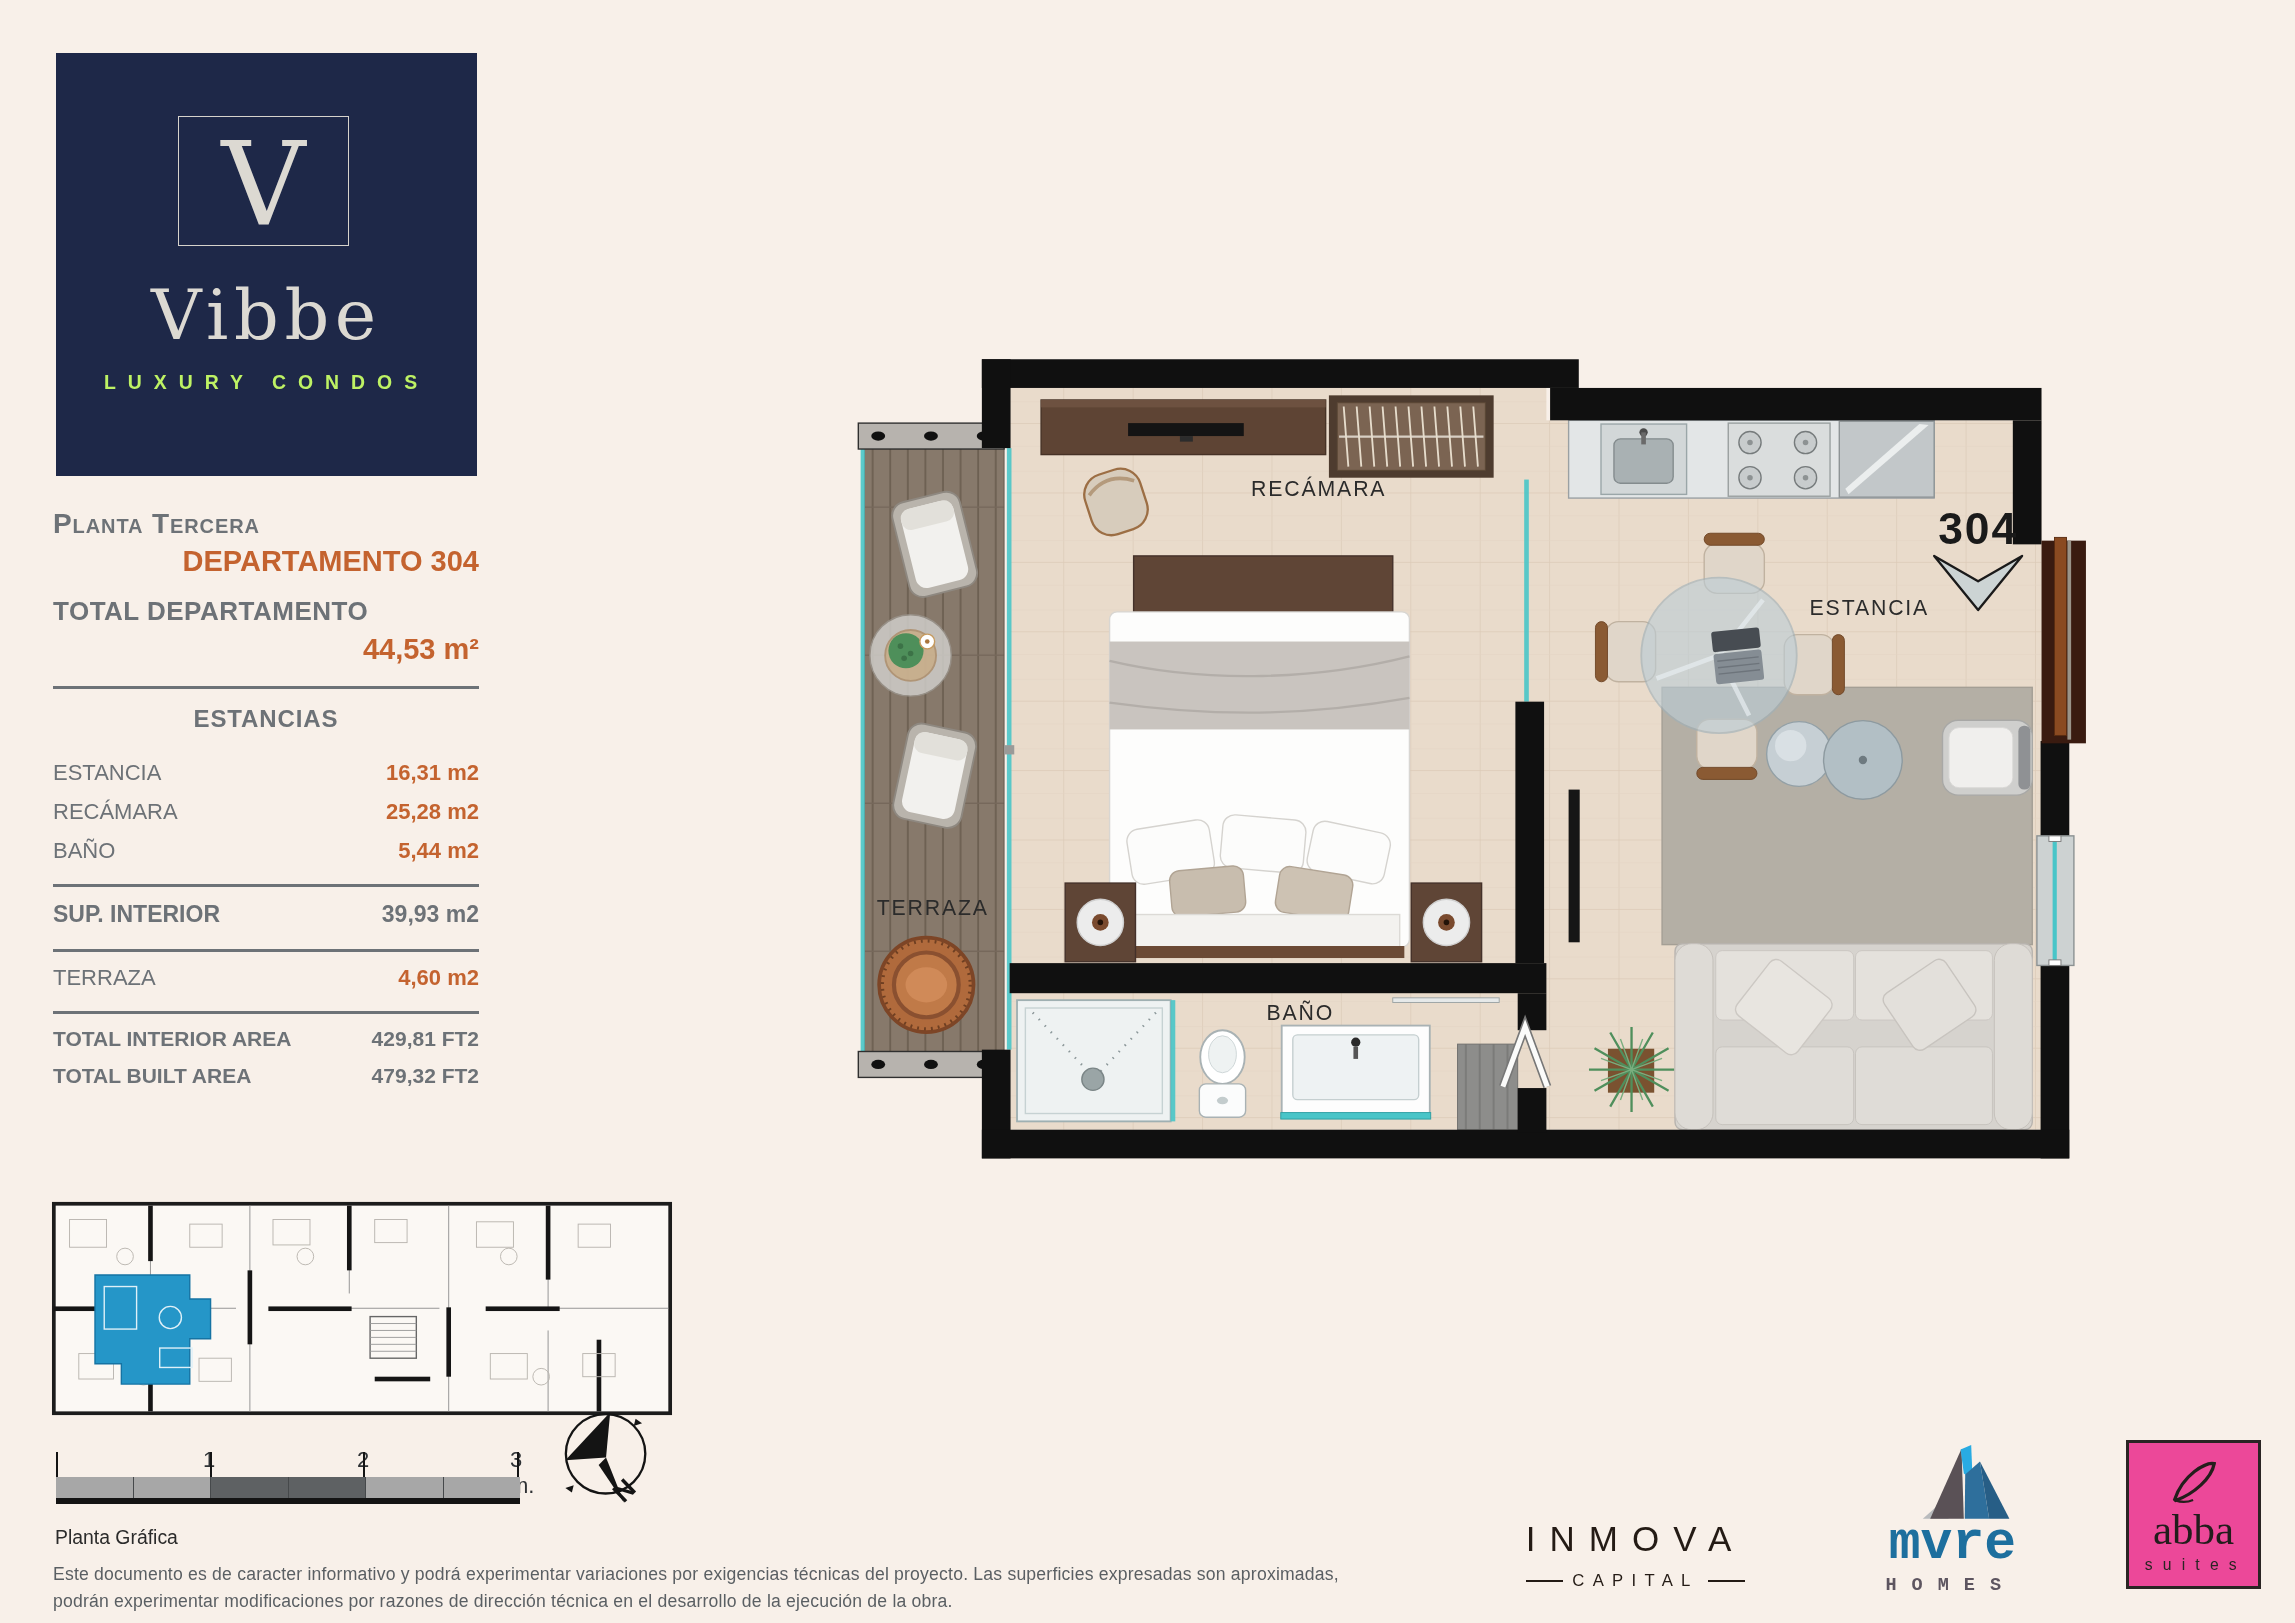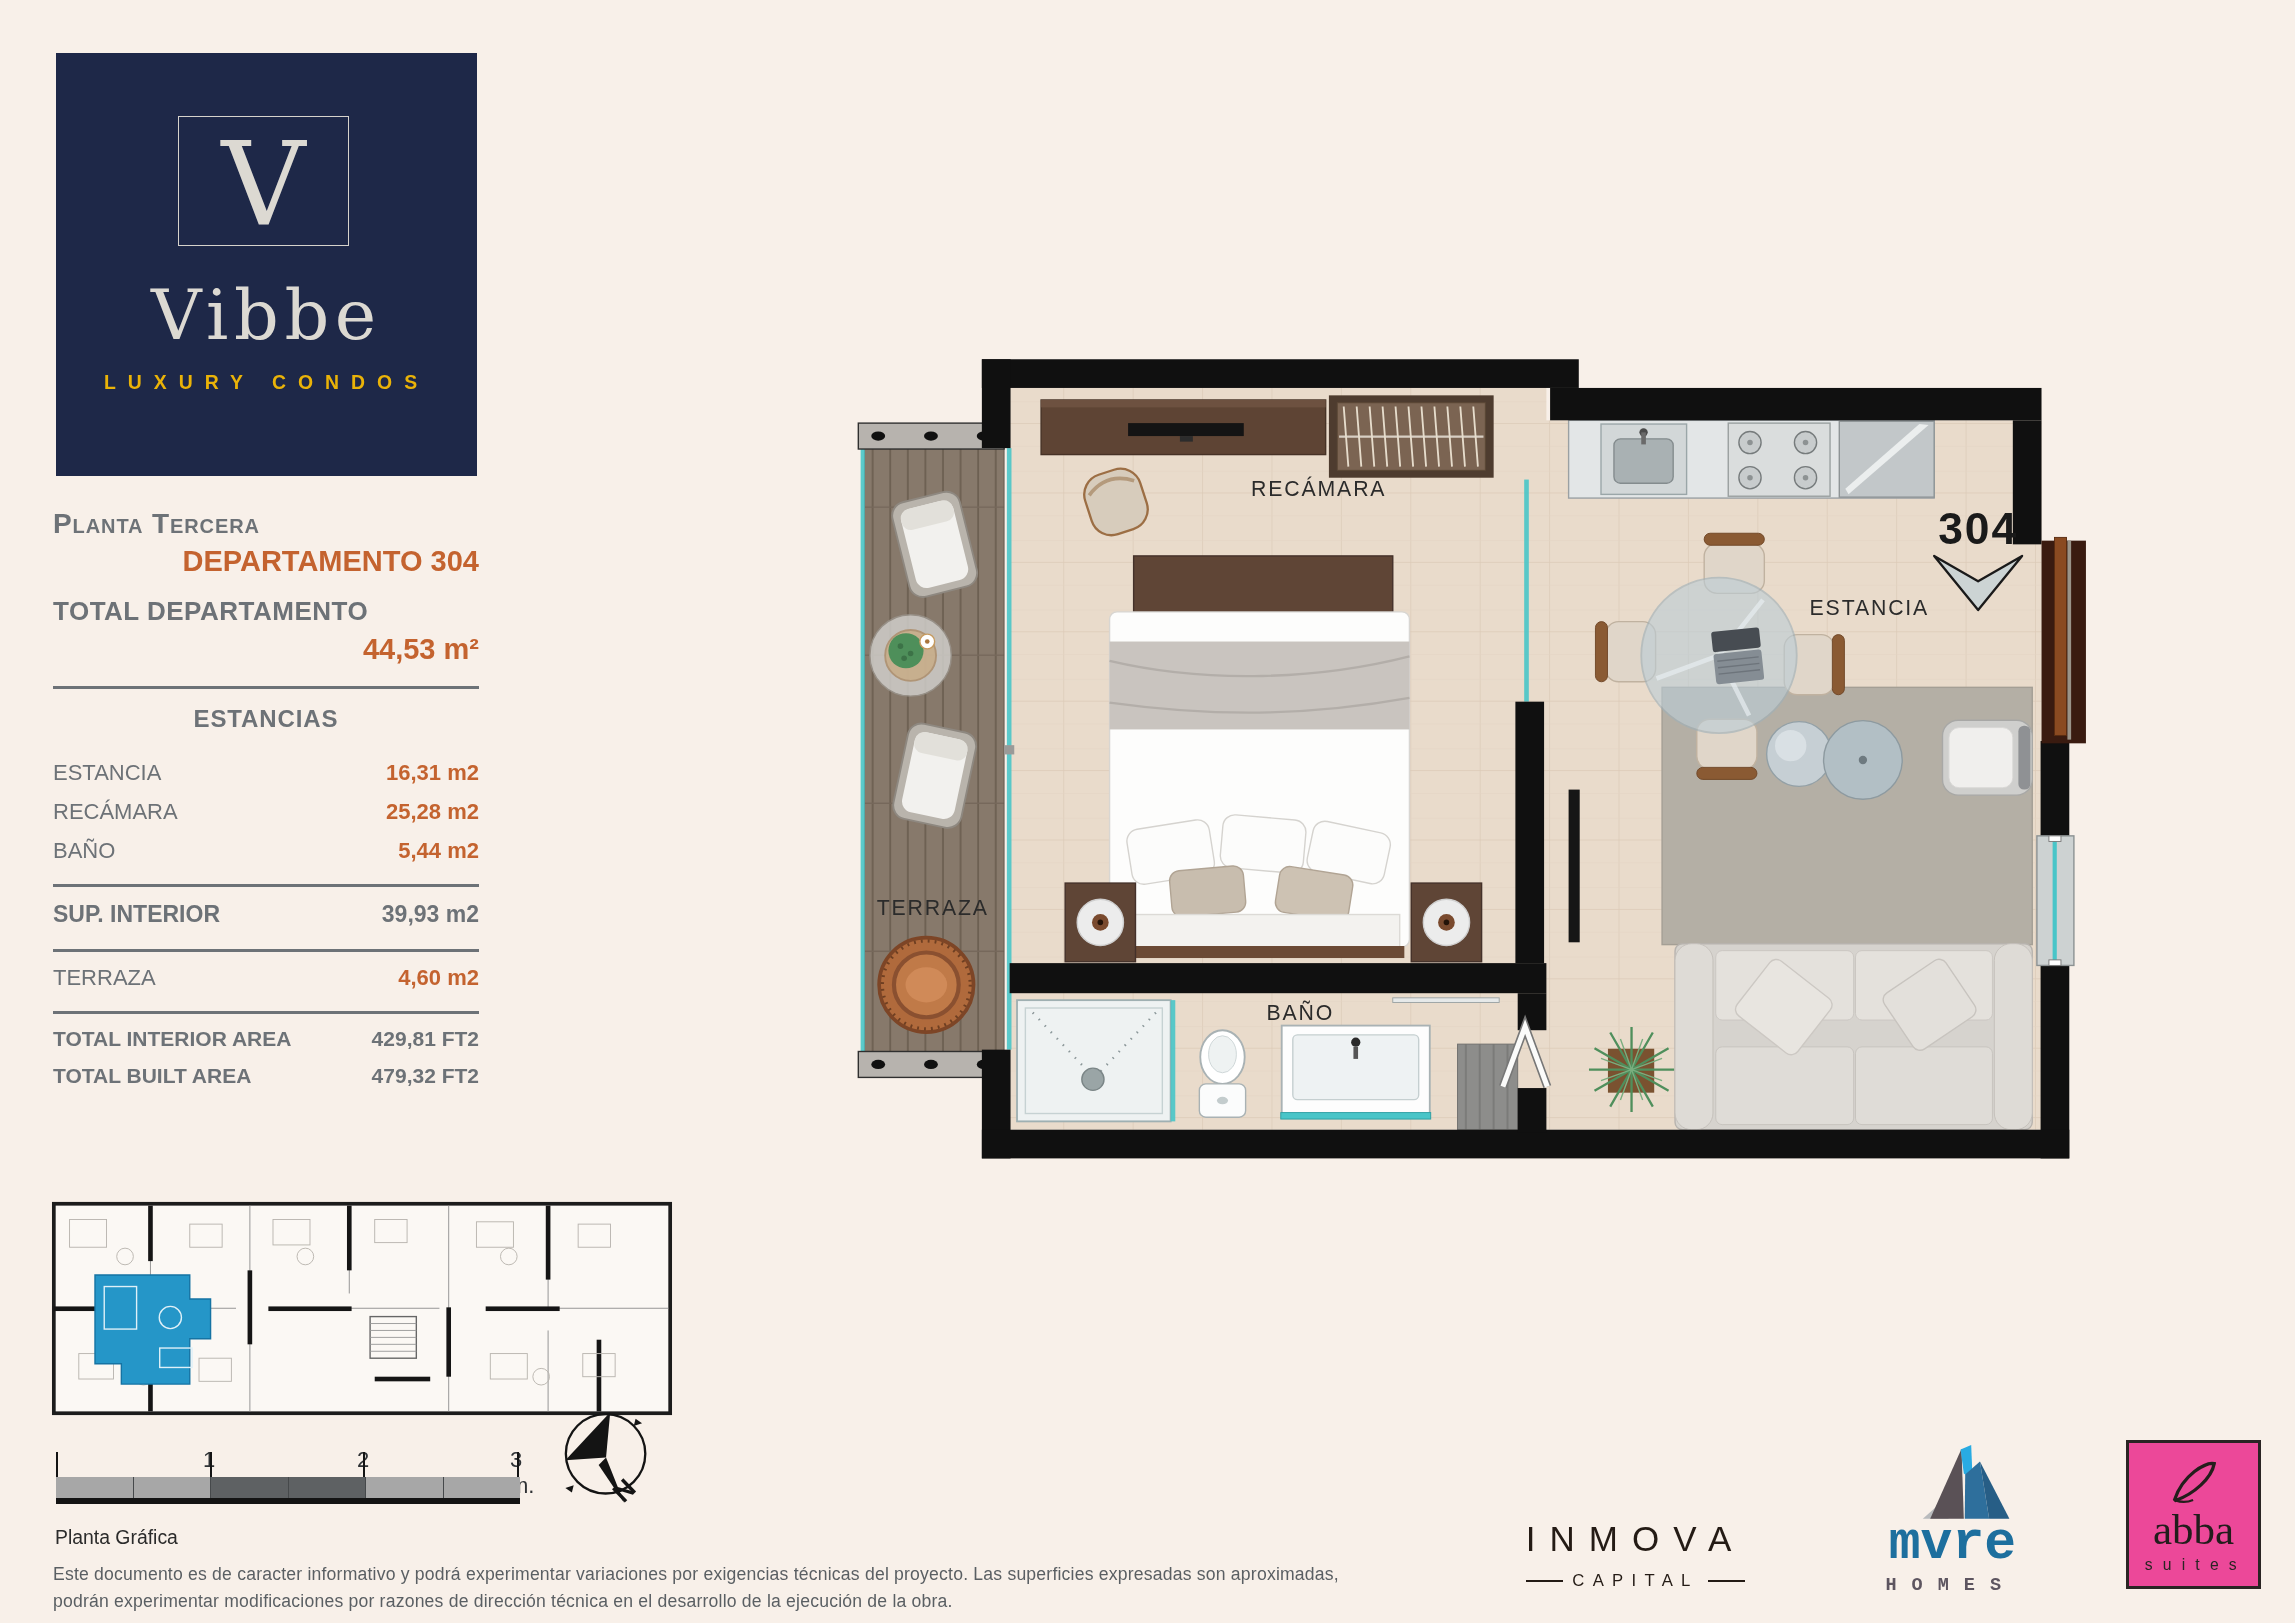--- a/index.html
+++ b/index.html
@@ -7,21 +7,21 @@
         font-family:"Liberation Sans",sans-serif;}
 
   
   .brand-card{position:absolute;left:56px;top:53px;width:421px;height:423px;background:#1e2848;}
   .mono-box{position:absolute;left:122px;top:63px;width:169px;height:128px;border:1.9px solid #d6d3cc;
             display:flex;align-items:center;justify-content:center;overflow:visible;}
   .mono-v{font-family:"DejaVu Serif",serif;font-size:116px;line-height:1;color:#dcd9d2;transform:translateY(3.7px);}
   .brand-name{position:absolute;top:221px;width:100%;text-align:center;font-family:"DejaVu Serif",serif;
               font-size:70px;letter-spacing:5.6px;color:#dcd9d2;}
   .brand-tag{position:absolute;top:318px;width:100%;text-align:center;font-size:19.4px;letter-spacing:12px;
-             color:#eab308;font-weight:700;}
+             color:#bef264;font-weight:700;}
 
   
   .sidebar{position:absolute;left:53px;top:508px;width:426px;color:#6d7277;}
   .side-floor{font-size:28px;font-weight:700;font-variant:small-caps;letter-spacing:0.9px;}
   .side-unit{font-size:29px;font-weight:700;color:#c4632f;text-align:right;margin-top:4.6px;}
   .side-total-label{font-size:26px;font-weight:700;margin-top:18.5px;letter-spacing:0.5px;}
   .side-total-value{font-size:29px;font-weight:700;color:#c4632f;text-align:right;margin-top:5.6px;}
   .side-rule{border:none;border-top:3.2px solid #6d7277;margin:20.4px 0 0 0;}
   .side-section{font-size:24px;font-weight:700;margin-top:16px;letter-spacing:0.9px;text-align:center;}
   .row{display:flex;justify-content:space-between;align-items:baseline;font-size:22px;margin-top:13px;}

